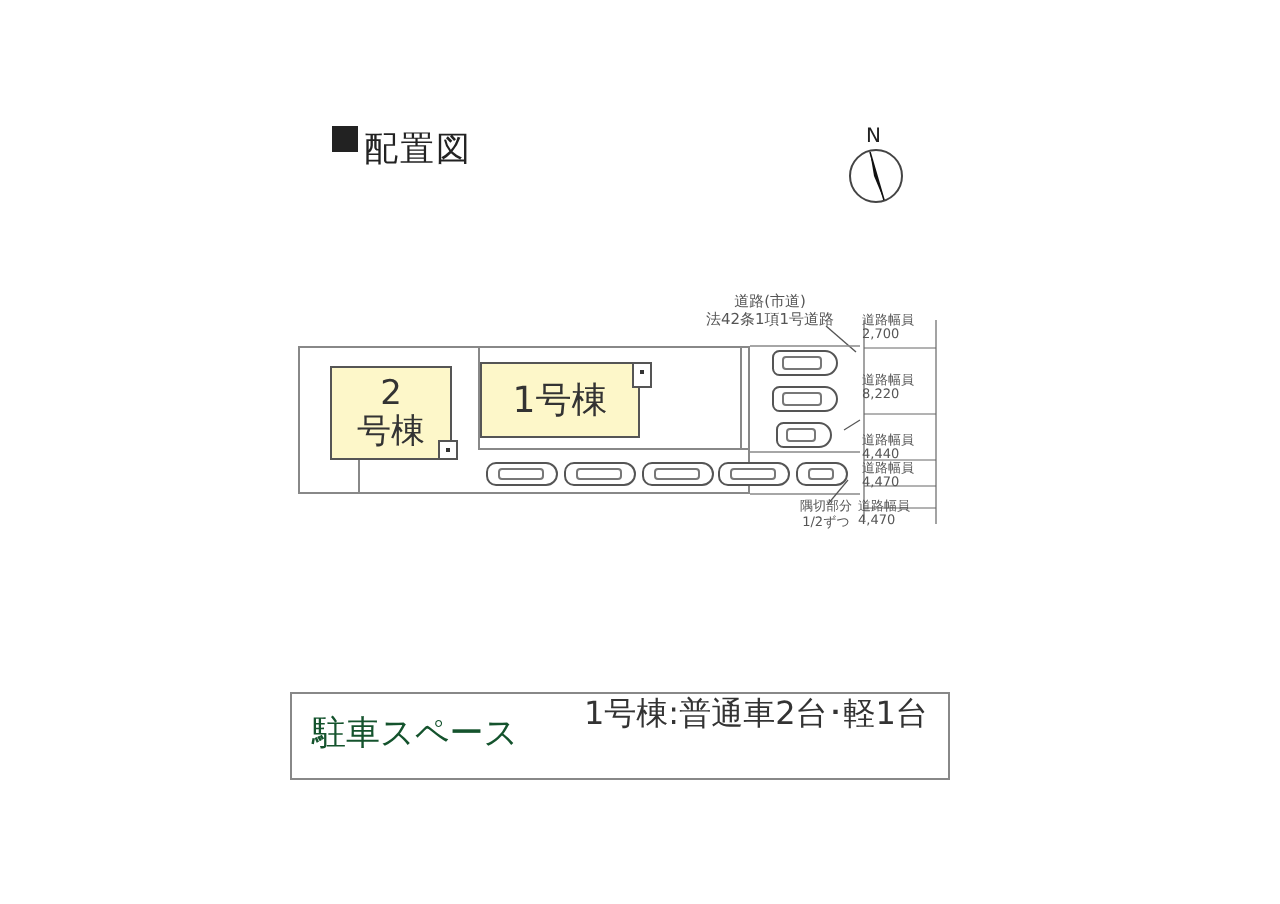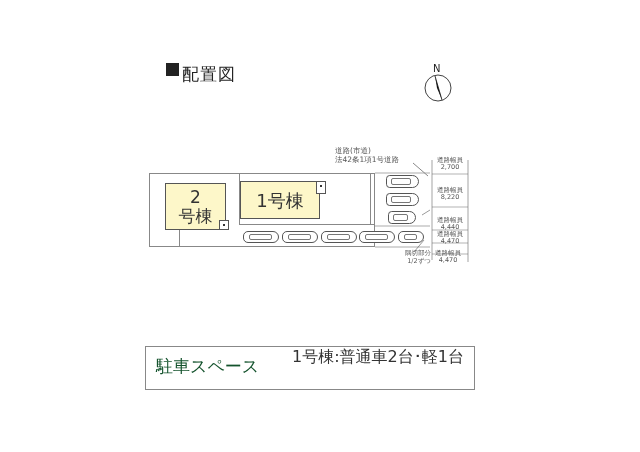--- a/index.html
+++ b/index.html
@@ -14,23 +14,23 @@
   .bldg { position:absolute; background:#fdf7c9; border:1px solid #555; box-sizing:border-box; color:#333; text-align:center; }
   .bldg2 { left:165px; top:183px; width:61px; height:47px; font-size:17px; line-height:19px; padding-top:4px; }
   .bldg1 { left:240px; top:181px; width:80px; height:38px; font-size:18px; line-height:38px;text-align:center; }
   .door { position:absolute; width:10px; height:10px; border:1px solid #555; background:#fff; box-sizing:border-box; }
   .door::after { content:""; position:absolute; left:3px; top:3px; width:2px; height:2px; background:#333; }
   .line { position:absolute; background:#888; }
   .car { position:absolute; height:12px; border:1px solid #555; border-radius:5px 6px 6px 5px; background:#fff; box-sizing:border-box; }
   .car::before { content:""; position:absolute; left:5px; top:2px; right:6px; bottom:2px; border:1px solid #777; border-radius:2px; }
   .carv { position:absolute; width:33px; height:13px; border:1px solid #555; border-radius:4px 7px 7px 4px; background:#fff; box-sizing:border-box; }
   .carv::before { content:""; position:absolute; left:4px; top:2px; right:7px; bottom:2px; border:1px solid #777; border-radius:2px; }
-  .road-label { left:335px; top:146px; font-size:7.5px; line-height:9px; color:#555; width:100px; }
-  .width-label { position:absolute; font-size:6.5px; line-height:7px; color:#555; text-align:center; width:38px; }
-  .partition { left:395px; top:250px; font-size:6.5px; line-height:7.5px; color:#555; text-align:right; width:36px; }
+  .road-label { left:335px; top:146px; font-size:7.5px; line-height:9px; color:#555; text-align:center; width:100px; }
+  .width-label { position:absolute; font-size:6.5px; line-height:7px; color:#555; text-align:left; width:38px; }
+  .partition { left:395px; top:250px; font-size:6.5px; line-height:7.5px; color:#555; text-align:center; width:36px; }
   .park-box { left:145px; top:346px; width:330px; height:44px; border:1px solid #888; box-sizing:border-box; }
   .park-label { left:156px; top:355px; font-size:17px; color:#14532d; }
   .park-lines { left:272px; top:347px; font-size:16px; line-height:20px; color:#333;margin-left:20px; }
 </style>
 </head>
 <body>
 
 <div class="abs title">
   <span class="sq"></span>
   <span>配置図</span>

